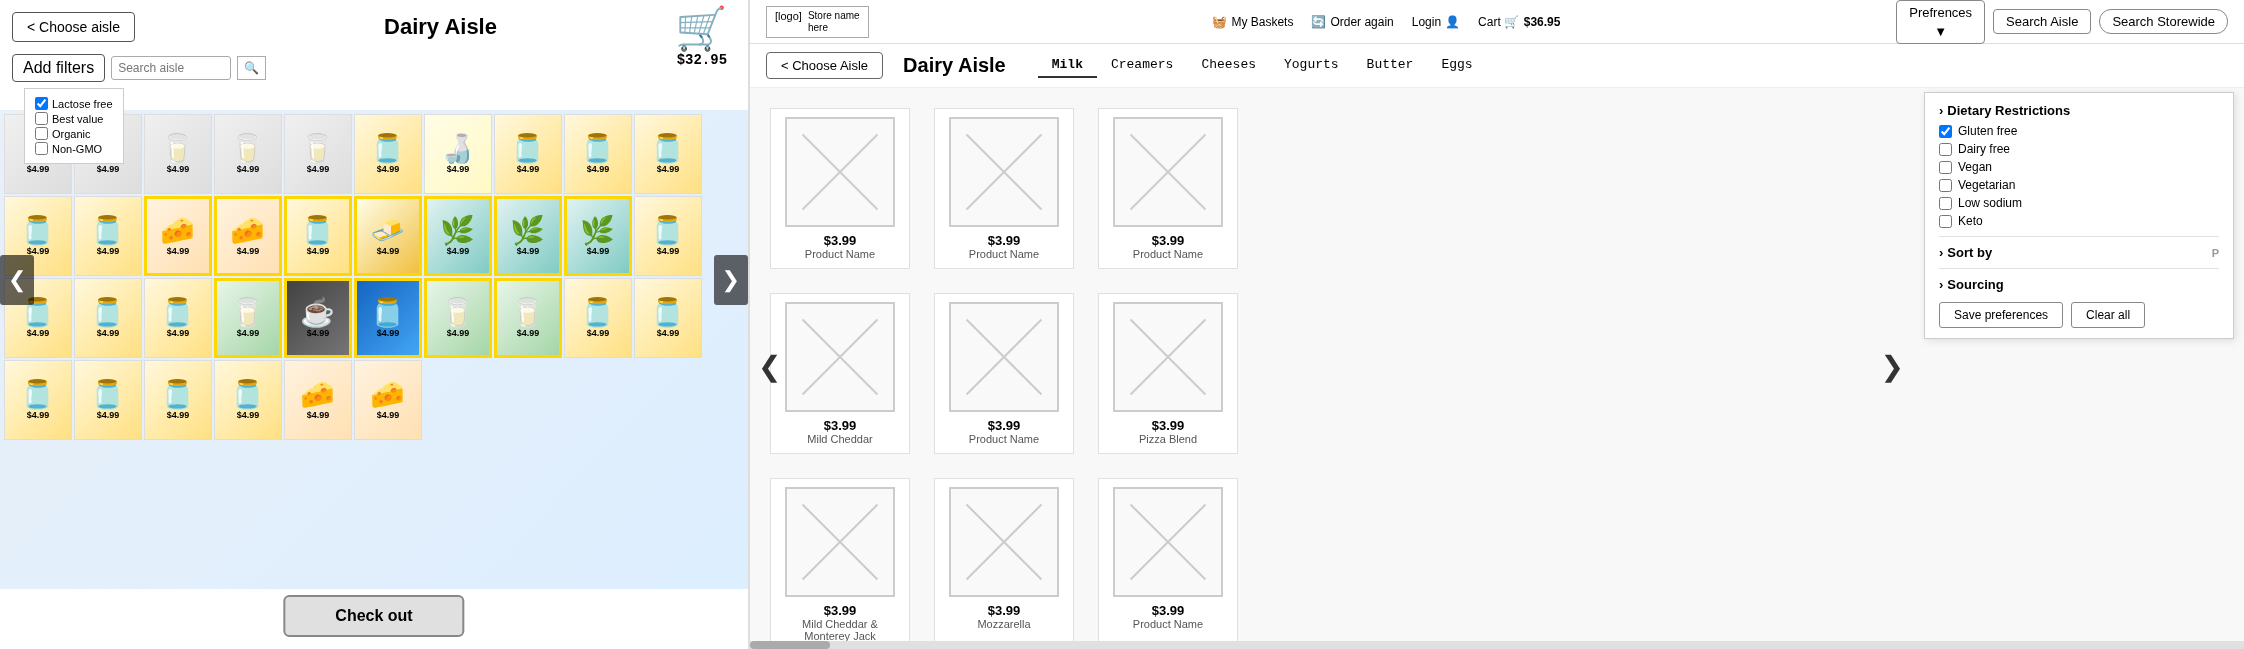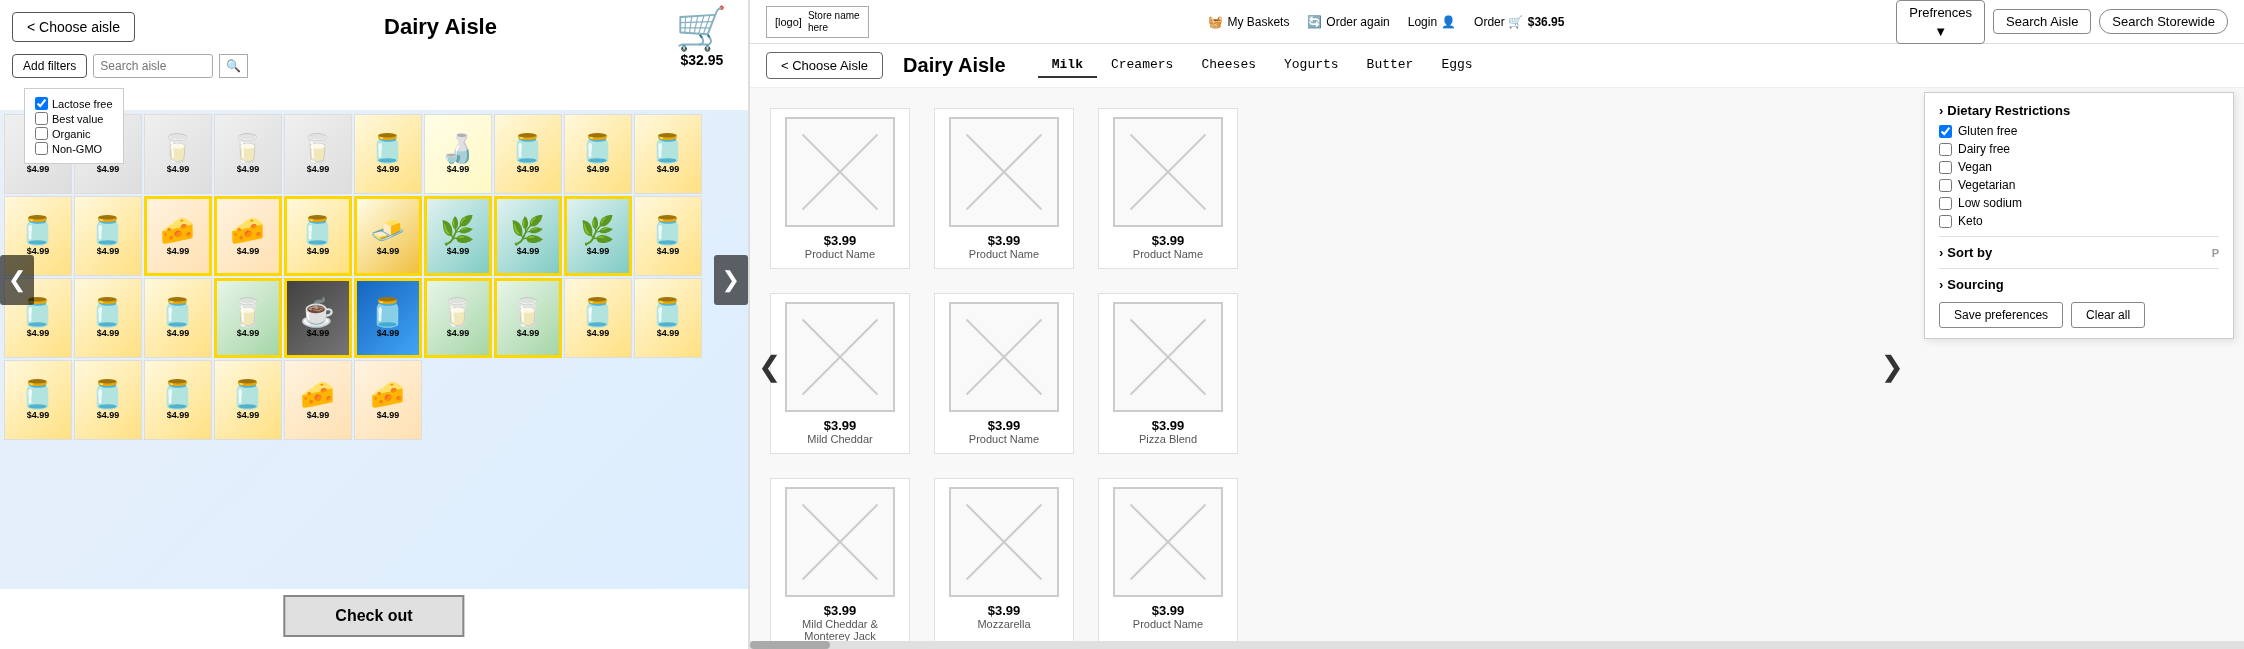--- a/index.html
+++ b/index.html
@@ -40,21 +40,21 @@
       font-size: 14px;
       cursor: pointer;
       font-weight: 500;
     }
 
     .add-filters-btn {
       background: #fff;
       border: 1.5px solid #555;
       border-radius: 4px;
       padding: 4px 10px;
-      font-size: 12px;
+      font-size: 16px;
       cursor: pointer;
     }
 
     .search-aisle-input {
       border: 1px solid #aaa;
       border-radius: 3px;
       padding: 4px 6px;
       font-size: 12px;
       width: 120px;
     }
@@ -83,20 +83,21 @@
 
     .cart-icon {
       font-size: 42px;
       line-height: 1;
     }
 
     .cart-price {
       font-size: 14px;
       font-weight: bold;
       margin-top: 2px;
+      font-family: Liberation Mono, monospace;
     }
 
     .filter-checkboxes {
       position: absolute;
       top: 88px;
       left: 24px;
       background: #fff;
       border: 1px solid #ccc;
       padding: 6px 10px;
       z-index: 20;
@@ -186,21 +187,21 @@
     .nav-arrow.left { left: 0; top: 280px; }
     .nav-arrow.right { right: 0; top: 280px; }
 
     .checkout-btn {
       position: absolute;
       bottom: 12px;
       left: 50%;
       transform: translateX(-50%);
       background: #e0e0e0;
       border: 2px solid #888;
-      border-radius: 0;
+      border-radius: 6px;
       padding: 10px 50px;
       font-size: 16px;
       font-weight: bold;
       cursor: pointer;
     }
 
     
     .right-panel {
       width: 1494px;
       height: 649px;
@@ -215,21 +216,21 @@
       align-items: center;
       background: #fff;
       border-bottom: 1px solid #ddd;
       padding: 0 16px;
       height: 44px;
       gap: 12px;
     }
 
     .logo-area {
       display: flex;
-      align-items: center;
+      align-items: flex-start;
       gap: 6px;
       border: 1.5px solid #aaa;
       padding: 3px 8px;
       font-size: 11px;
       margin-right: 8px;
     }
 
     .nav-links {
       display: flex;
       align-items: center;
@@ -735,21 +736,21 @@
       </div>
       <div class="nav-link-item">
         <span>🔄</span>
         <span>Order again</span>
       </div>
       <div class="nav-link-item">
         <span>Login</span>
         <span>👤</span>
       </div>
       <div class="nav-link-item">
-        <span>Order</span>
+        <span>Cart</span>
         <span>🛒</span>
         <span style="font-weight:bold;">$36.95</span>
       </div>
     </div>
 
     <div class="top-controls-right">
       <button class="preferences-btn">
         <span>Prefrences</span>
         <span>▼</span>
       </button>

